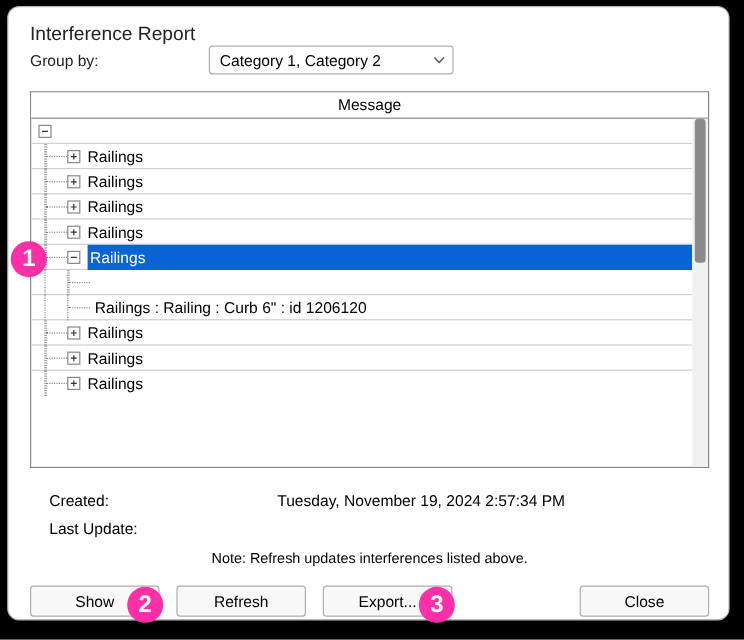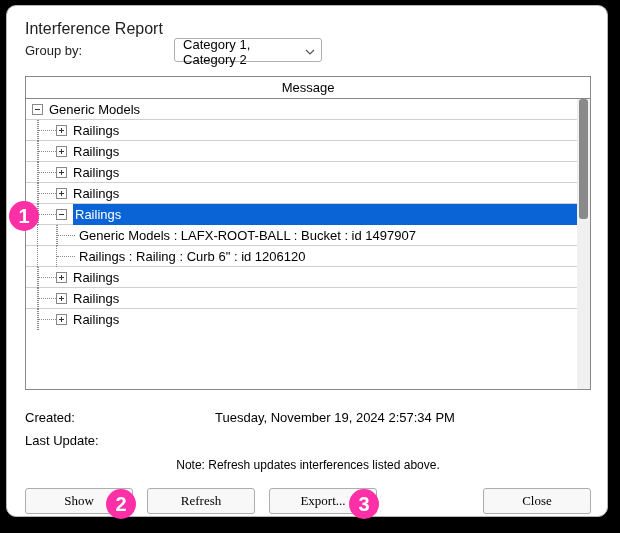--- a/index.html
+++ b/index.html
@@ -27,24 +27,24 @@
     color: #222;
   }
   .grouprow {
     display: flex;
     align-items: center;
     gap: 92px;
     margin-bottom: 14px;
   }
   .grouplabel { font-size: 13px; color:#222; }
   .combo {
-    width: 148px; height: 24px;
+    width: 204px; height: 24px;
     border: 1px solid #b0b0b0;
     border-radius: 3px;
-    display:flex; align-items:center; justify-content:space-between;
+    display:flex; justify-content:space-between;
     padding: 4px 6px 0 8px;
     font-size:13px;
     background:#fff;
   }
   .combo svg { width:10px; height:10px; }
   .tablewrap {
     border: 1px solid #888;
     height: 314px;
     position:relative;
     overflow:hidden;
@@ -114,23 +114,23 @@
   }
   .thumb {
     position:absolute;
     top:0; left:2px; right:2px;
     height:120px;
     background:#8a8a8a;
     border-radius:3px;
   }
   .meta { margin-top:20px; }
   .metarow { display:flex; gap:110px; font-size:13px; margin-bottom:8px; }
-  .metarow .k { width:80px; }
+  .metarow .k { width:80px;margin-left:16px; }
   .note { text-align:center; font-size:12px; margin-top:10px; margin-bottom:16px; }
-  .btnrow { display:flex; gap:14px;font-family:Liberation Serif, serif; }
+  .btnrow { display:flex; gap:14px; }
   .btn {
     height:26px;
     border:1px solid #adadad;
     border-radius:3px;
     background:#f8f8f8;
     font-size:13px;
     display:flex; align-items:center; justify-content:center;
     flex:0 0 auto;
   }
   .btn.w1 { width:108px; }
@@ -176,21 +176,20 @@
 
     <div class="treebody">
 
       <div class="row">
         <span class="pad" style="width:6px"></span>
         <span class="expander">
           <svg width="7" height="7">
               <line x1="1" y1="3.5" x2="6" y2="3.5" stroke="#333"></line>
             </svg>
         </span>
-        <span>Generic Models</span>
       </div>
 
       <div class="row">
         <span class="pad" style="width:11px"></span>
           <span class="vline"></span>
         <span class="dots">
             <span class="dotsv"></span>
           </span>
         <span class="expander">
           <svg width="7" height="7">
@@ -259,21 +258,20 @@
 
       <div class="row">
         <span class="pad" style="width:11px"></span>
           <span class="vline"></span>
         <span class="pad" style="width:18px"></span>
           <span class="vline"></span>
         <span class="dots">
             <span class="dotsv"></span>
           </span>
         <span class="pad" style="width:4px"></span>
-        <span>Generic Models : LAFX-ROOT-BALL : Bucket : id 1497907</span>
       </div>
       <div class="row">
         <span class="pad" style="width:11px"></span>
           <span class="vline"></span>
         <span class="pad" style="width:18px"></span>
           <span class="vline"></span>
         <span class="dots"></span>
         <span class="pad" style="width:4px"></span>
         <span>Railings : Railing : Curb 6" : id 1206120</span>
       </div>

